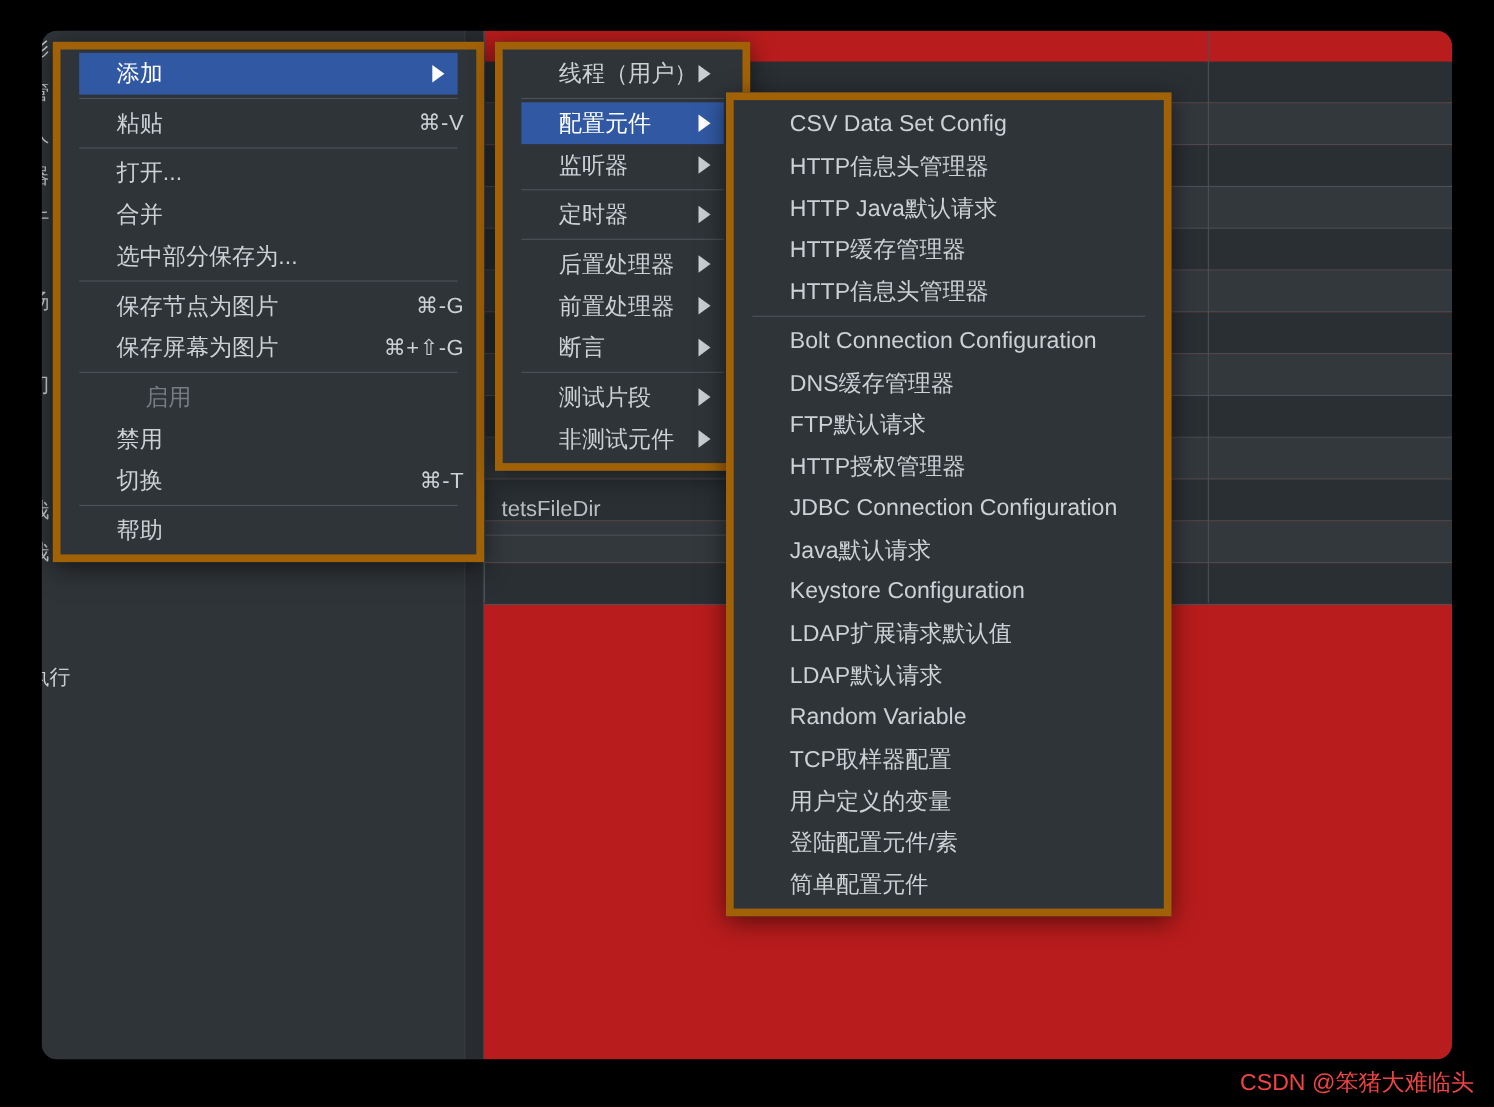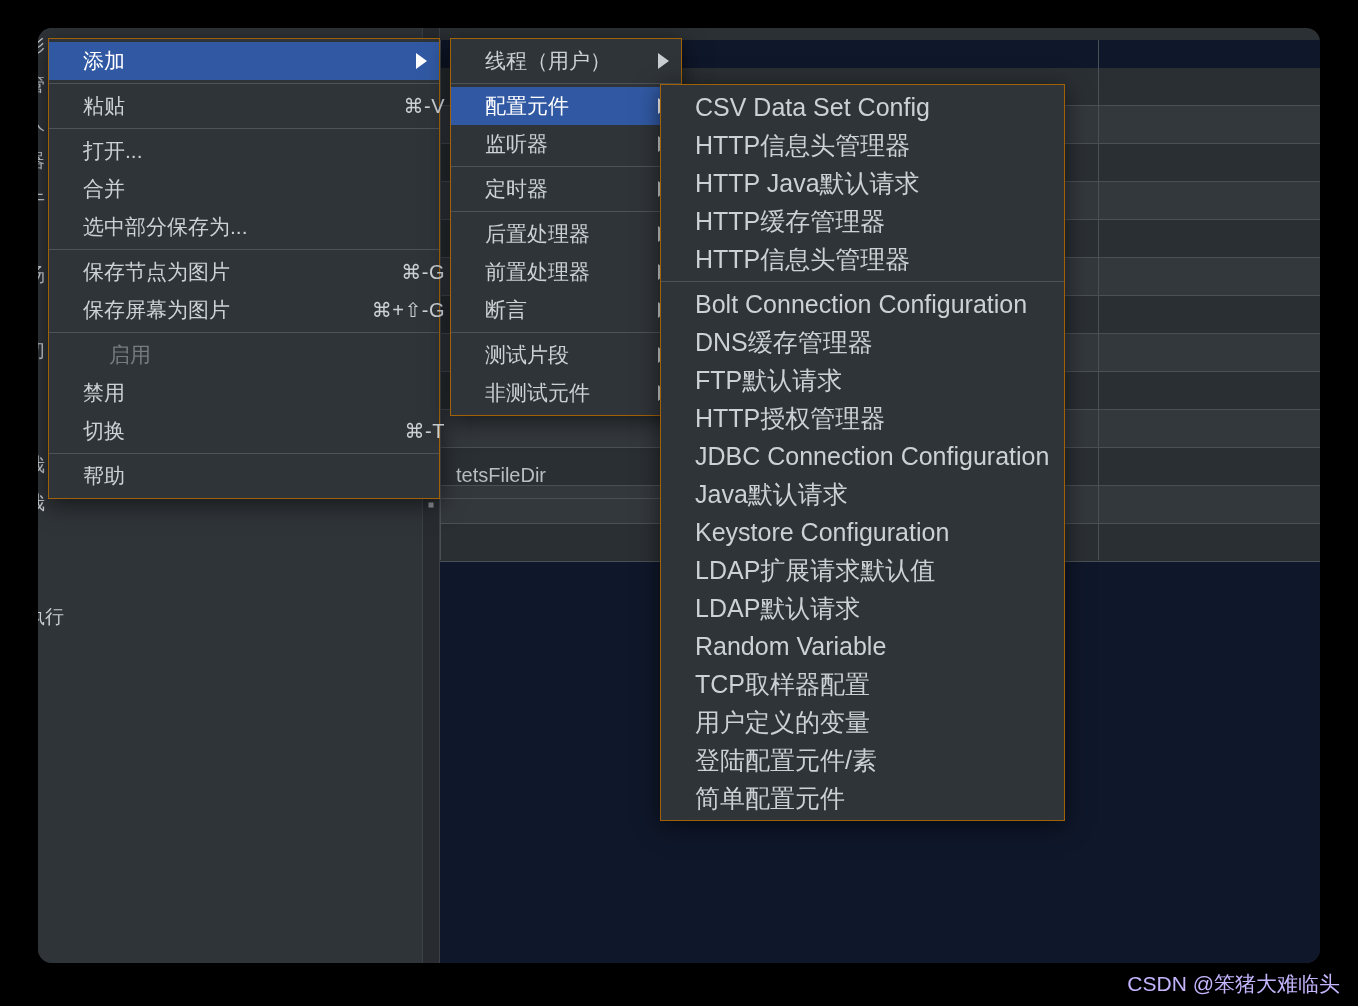--- a/index.html
+++ b/index.html
@@ -31,44 +31,44 @@
     position:absolute; left:384px; top:0; width:18px; height:100%;
     background:#282c30; border-left:1px solid #3a4045; border-right:1px solid #3a4045;
   }
   .splitter-dots {
     position:absolute; left:50%; top:50%; transform:translate(-50%,-50%);
     display:flex; flex-direction:column; gap:4px;
   }
   .splitter-dots i { display:block; width:5px; height:5px; background:#8b9196; }
 
   .right-pane {
-    position:absolute; left:402px; top:12px; right:0; height:100%;
-    background:#0f172a;
+    position:absolute; left:402px; top:0; right:0; height:100%;
+    background:#b91c1c;
   }
   .field-label {
     position:absolute; left:16px; top:424px; font-size:20px; color:#b9bec3;
     white-space:nowrap;
   }
   .field-underline {
     position:absolute; left:0px; top:458px; width:600px; height:1px; background:#4a5055;
   }
   .table-area { position:absolute; left:0; top:28px; right:0; }
   .trow { height:38px; border-bottom:1px solid #4a5055; }
   .trow.alt { background:#33383d; }
   .trow.dark { background:#2a2f33; }
   .colsep {
     position:absolute; top:0; width:1px; background:#4a5055;
   }
 
   
   .menu {
     position:absolute; background:#2f3438;
-    border:1px solid #a16207;
+    border:7px solid #a16207;
     box-shadow:0 5px 22px rgba(0,0,0,.55);
-    padding:3px 0;
+    padding:3px 17px;
   }
   .mi {
     position:relative; display:flex; align-items:center;
     height:38px; padding:0 14px 0 34px;
     color:#ccd1d6; font-size:21px; white-space:nowrap;
     cursor:default;
   }
   .mi .lbl { flex:0 0 auto; }
   .mi .sc {
     position:absolute; right:14px; top:50%; transform:translateY(-50%);
@@ -84,29 +84,29 @@
     border-left:11px solid #c9ced3;
   }
   .mi.sel .arrow { border-left-color:#ffffff; }
   .sep { height:1px; background:#4d5358; margin:3px 0; }
 
   
   #menu-context { left:48px; top:38px; width:392px; }
   #menu-add     { left:432px; top:38px; width:232px;margin-left:18px; }
   #menu-config  { left:660px; top:84px; width:405px; }
 
-  #menu-config .mi { height:38px; font-size:25px; padding-left:34px; }
+  #menu-config .mi { height:38px; font-size:21px; padding-left:34px; }
 
   
   #menu-context .sc { right:-6px; }
 
   
   .watermark {
     position:absolute; right:18px; bottom:8px;
-    color:#c4b5fd; font-size:21px; white-space:nowrap;
+    color:#ef4444; font-size:21px; white-space:nowrap;
   }
 </style>
 </head>
 <body>
 
 <div id="root">
 
   <div class="app-window">
 
     <div class="left-pane">

